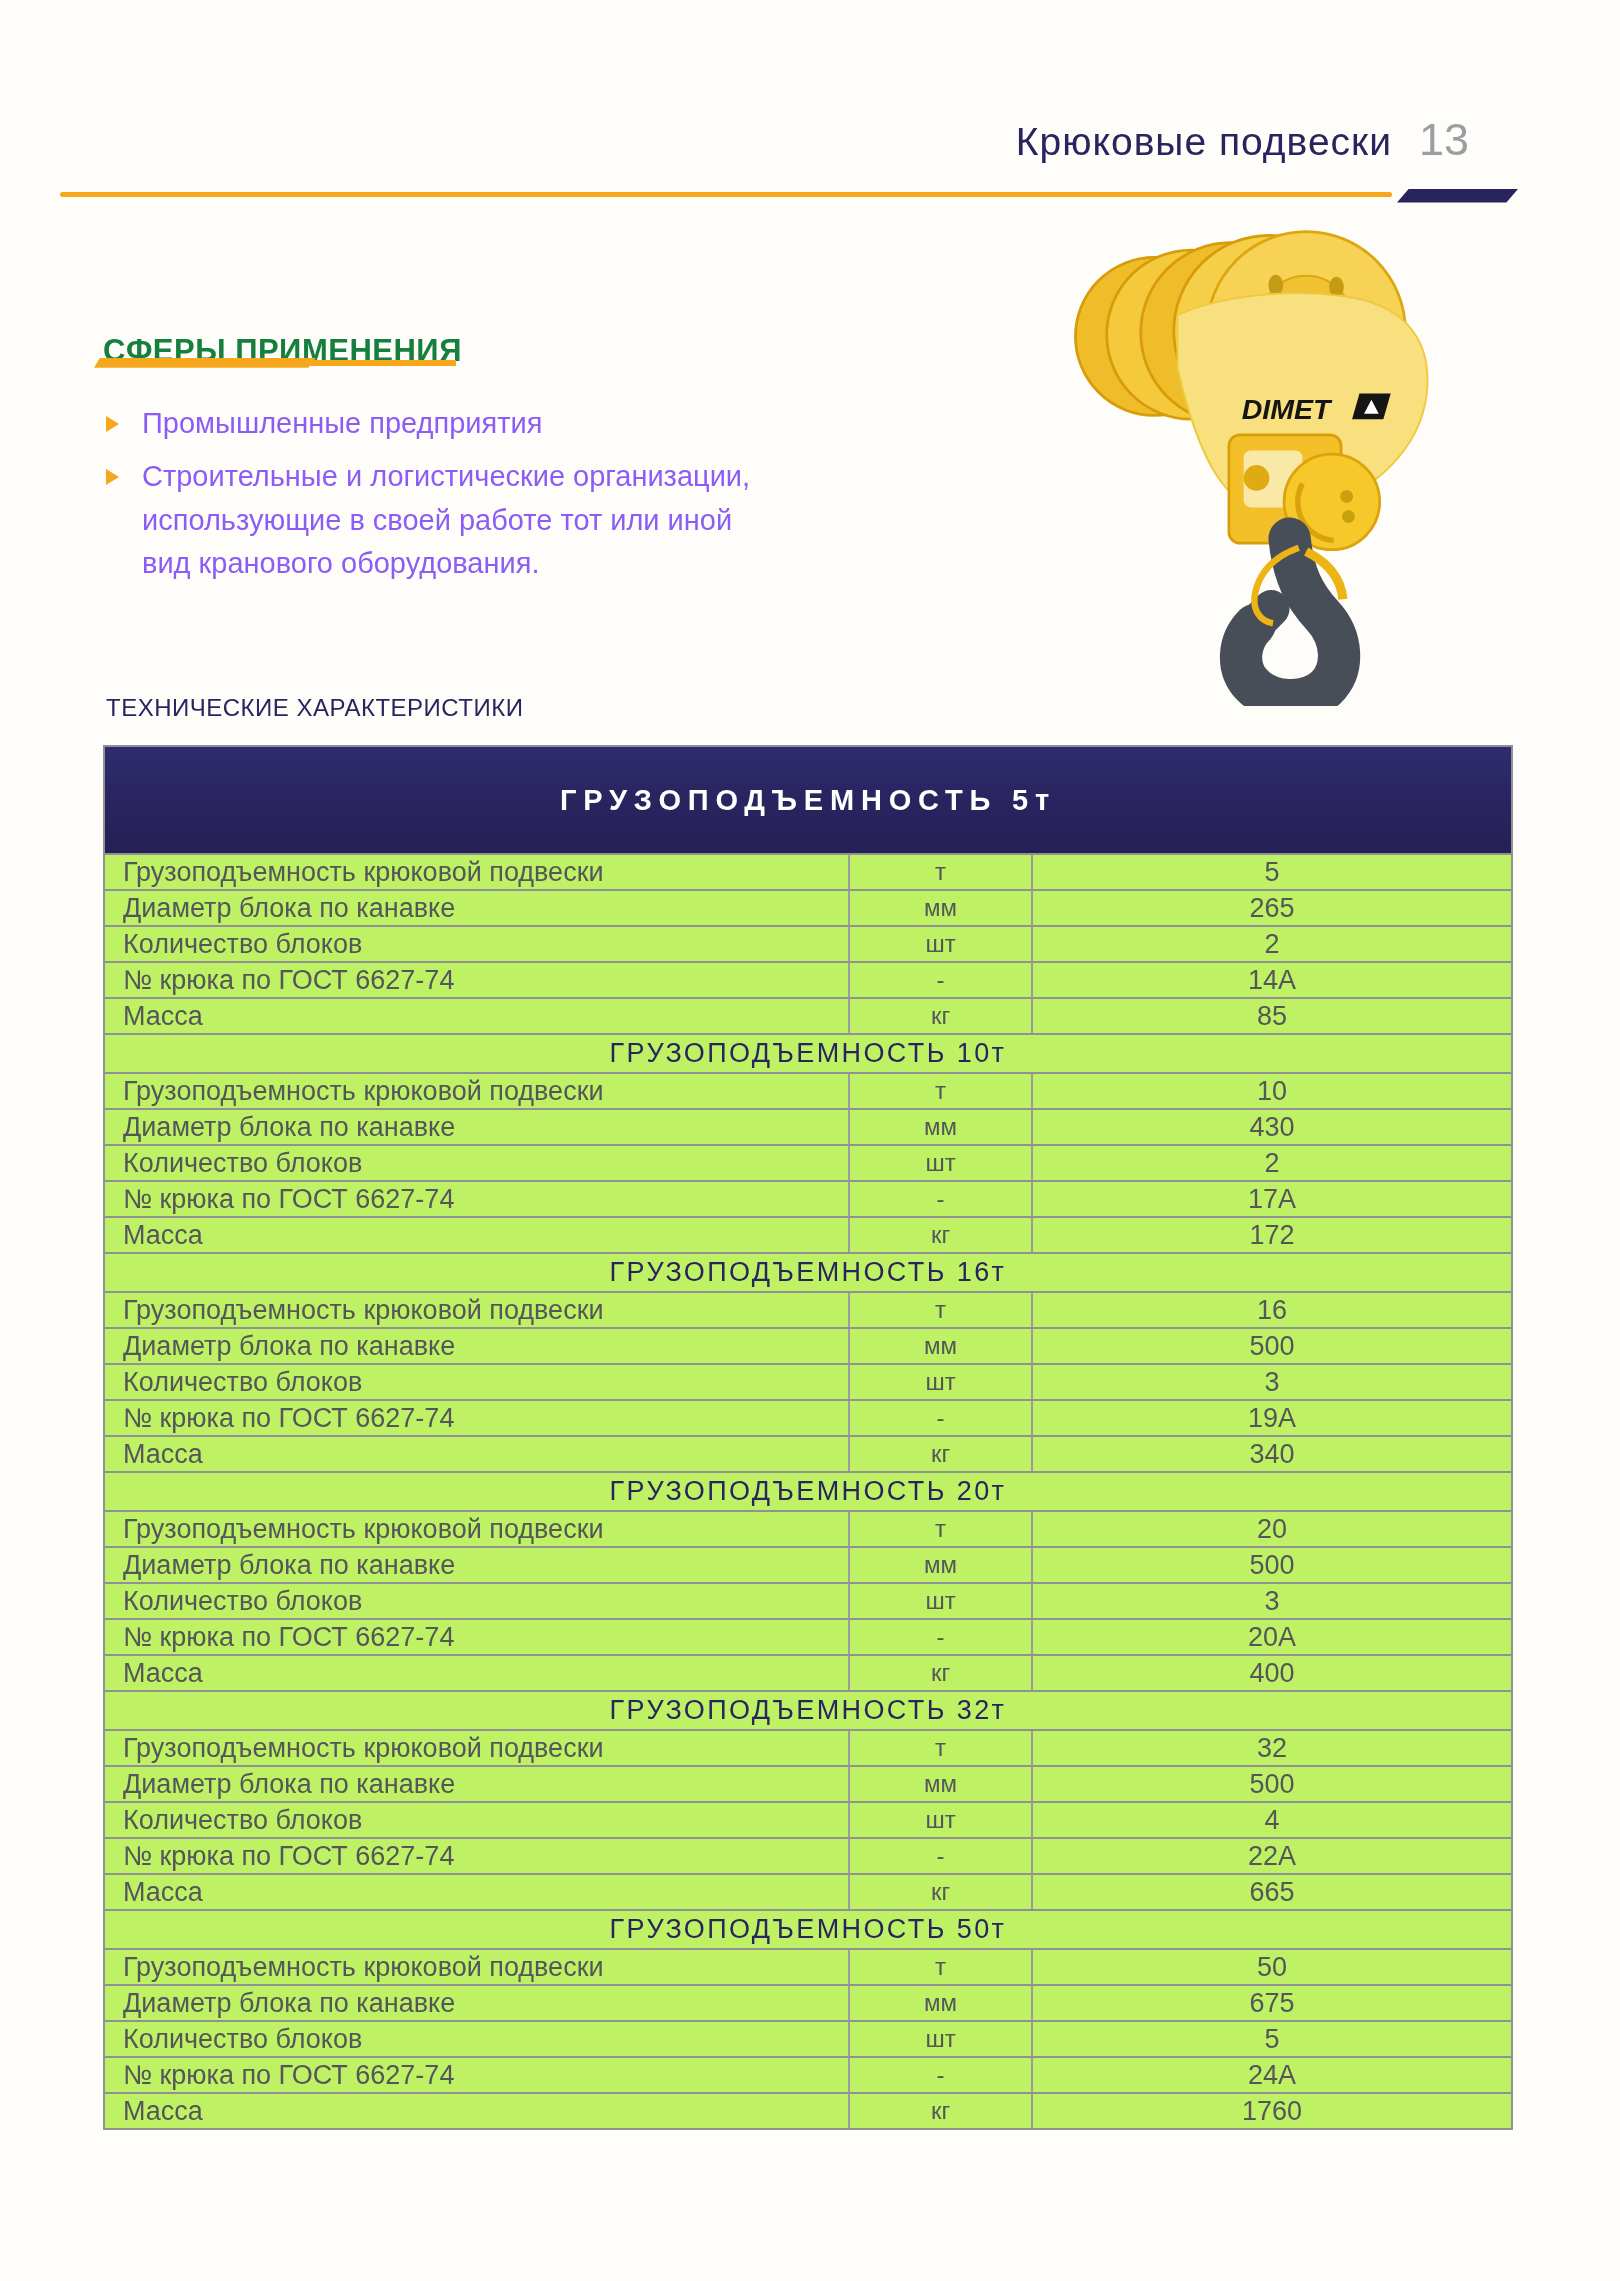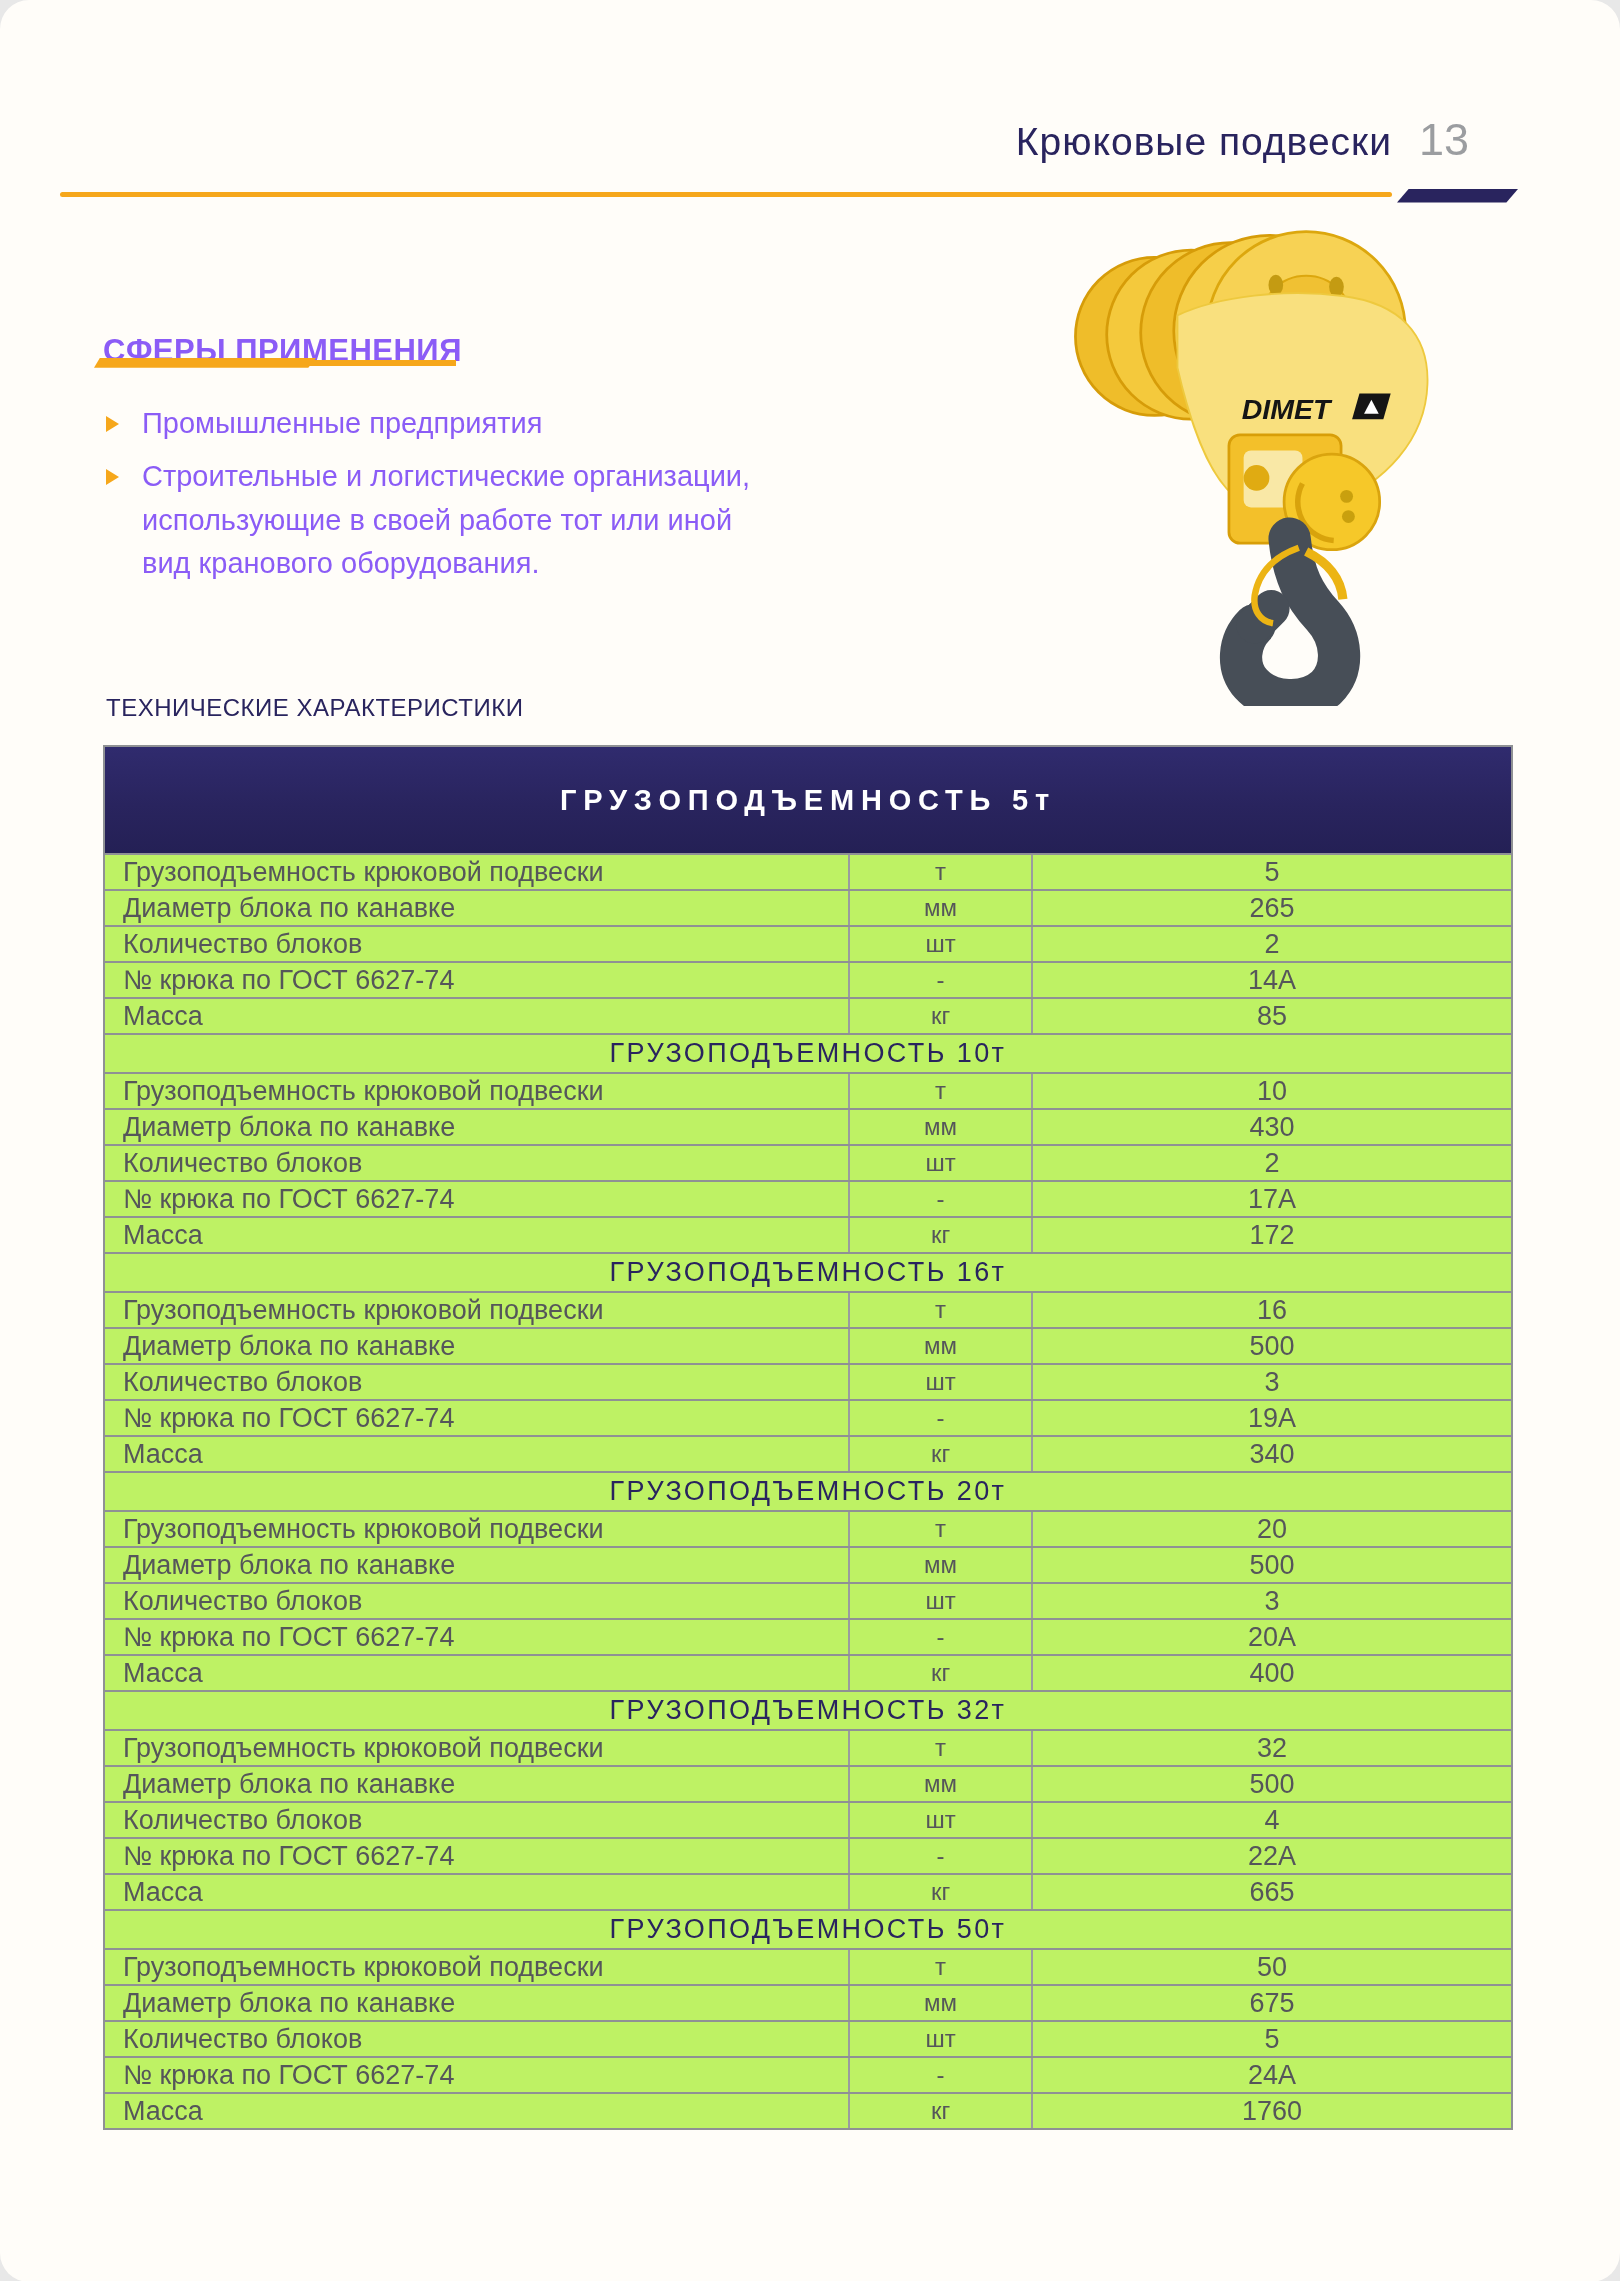--- a/index.html
+++ b/index.html
@@ -4,42 +4,41 @@
 <style>
   html,body{margin:0;padding:0;}
   body{background:#e8e8e8;}
   .page{
     position:relative;
     width:1620px;height:2282px;
     margin:0 auto;
     background:#fffdf9;
     font-family:"Liberation Sans", sans-serif;
     overflow:hidden;
-    border-radius:29px;
   }
   
   .header-row{
     position:absolute;top:114px;right:151px;
     display:flex;align-items:baseline;gap:27px;
   }
   .page-title{font-size:39px;color:#29245e;letter-spacing:1px;}
   .page-number{font-size:45px;color:#9b9da0;font-weight:400;}
   .divider-line{
     position:absolute;left:60px;top:192px;width:1332px;height:4.8px;
     background:#f6a71b;border-radius:2.9px;
   }
   .divider-block{
     position:absolute;left:1397px;top:189px;width:121px;height:13.5px;
     background:#29245e;
     clip-path:polygon(11.6px 0,100% 0,calc(100% - 11.6px) 100%,0 100%);
   }
   
   .apps-title{
     position:absolute;left:103px;top:307px;
-    font-size:31px;font-weight:bold;color:#8b5cf6;letter-spacing:0.5px;
+    font-size:31px;font-weight:bold;color:#15803d;letter-spacing:0.5px;
   }
   .ul-a{
     position:absolute;left:94px;top:358px;width:222px;height:9.7px;background:#f6a71b;
     clip-path:polygon(5.8px 0,100% 0,calc(100% - 7.7px) 100%,0 100%);
   }
   .ul-b{position:absolute;left:290px;top:360px;width:166px;height:5.8px;background:#f6a71b;}
   .apps-list{
     position:absolute;left:106px;top:402px;width:782px;
     margin:0;padding:0;list-style:none;
   }

